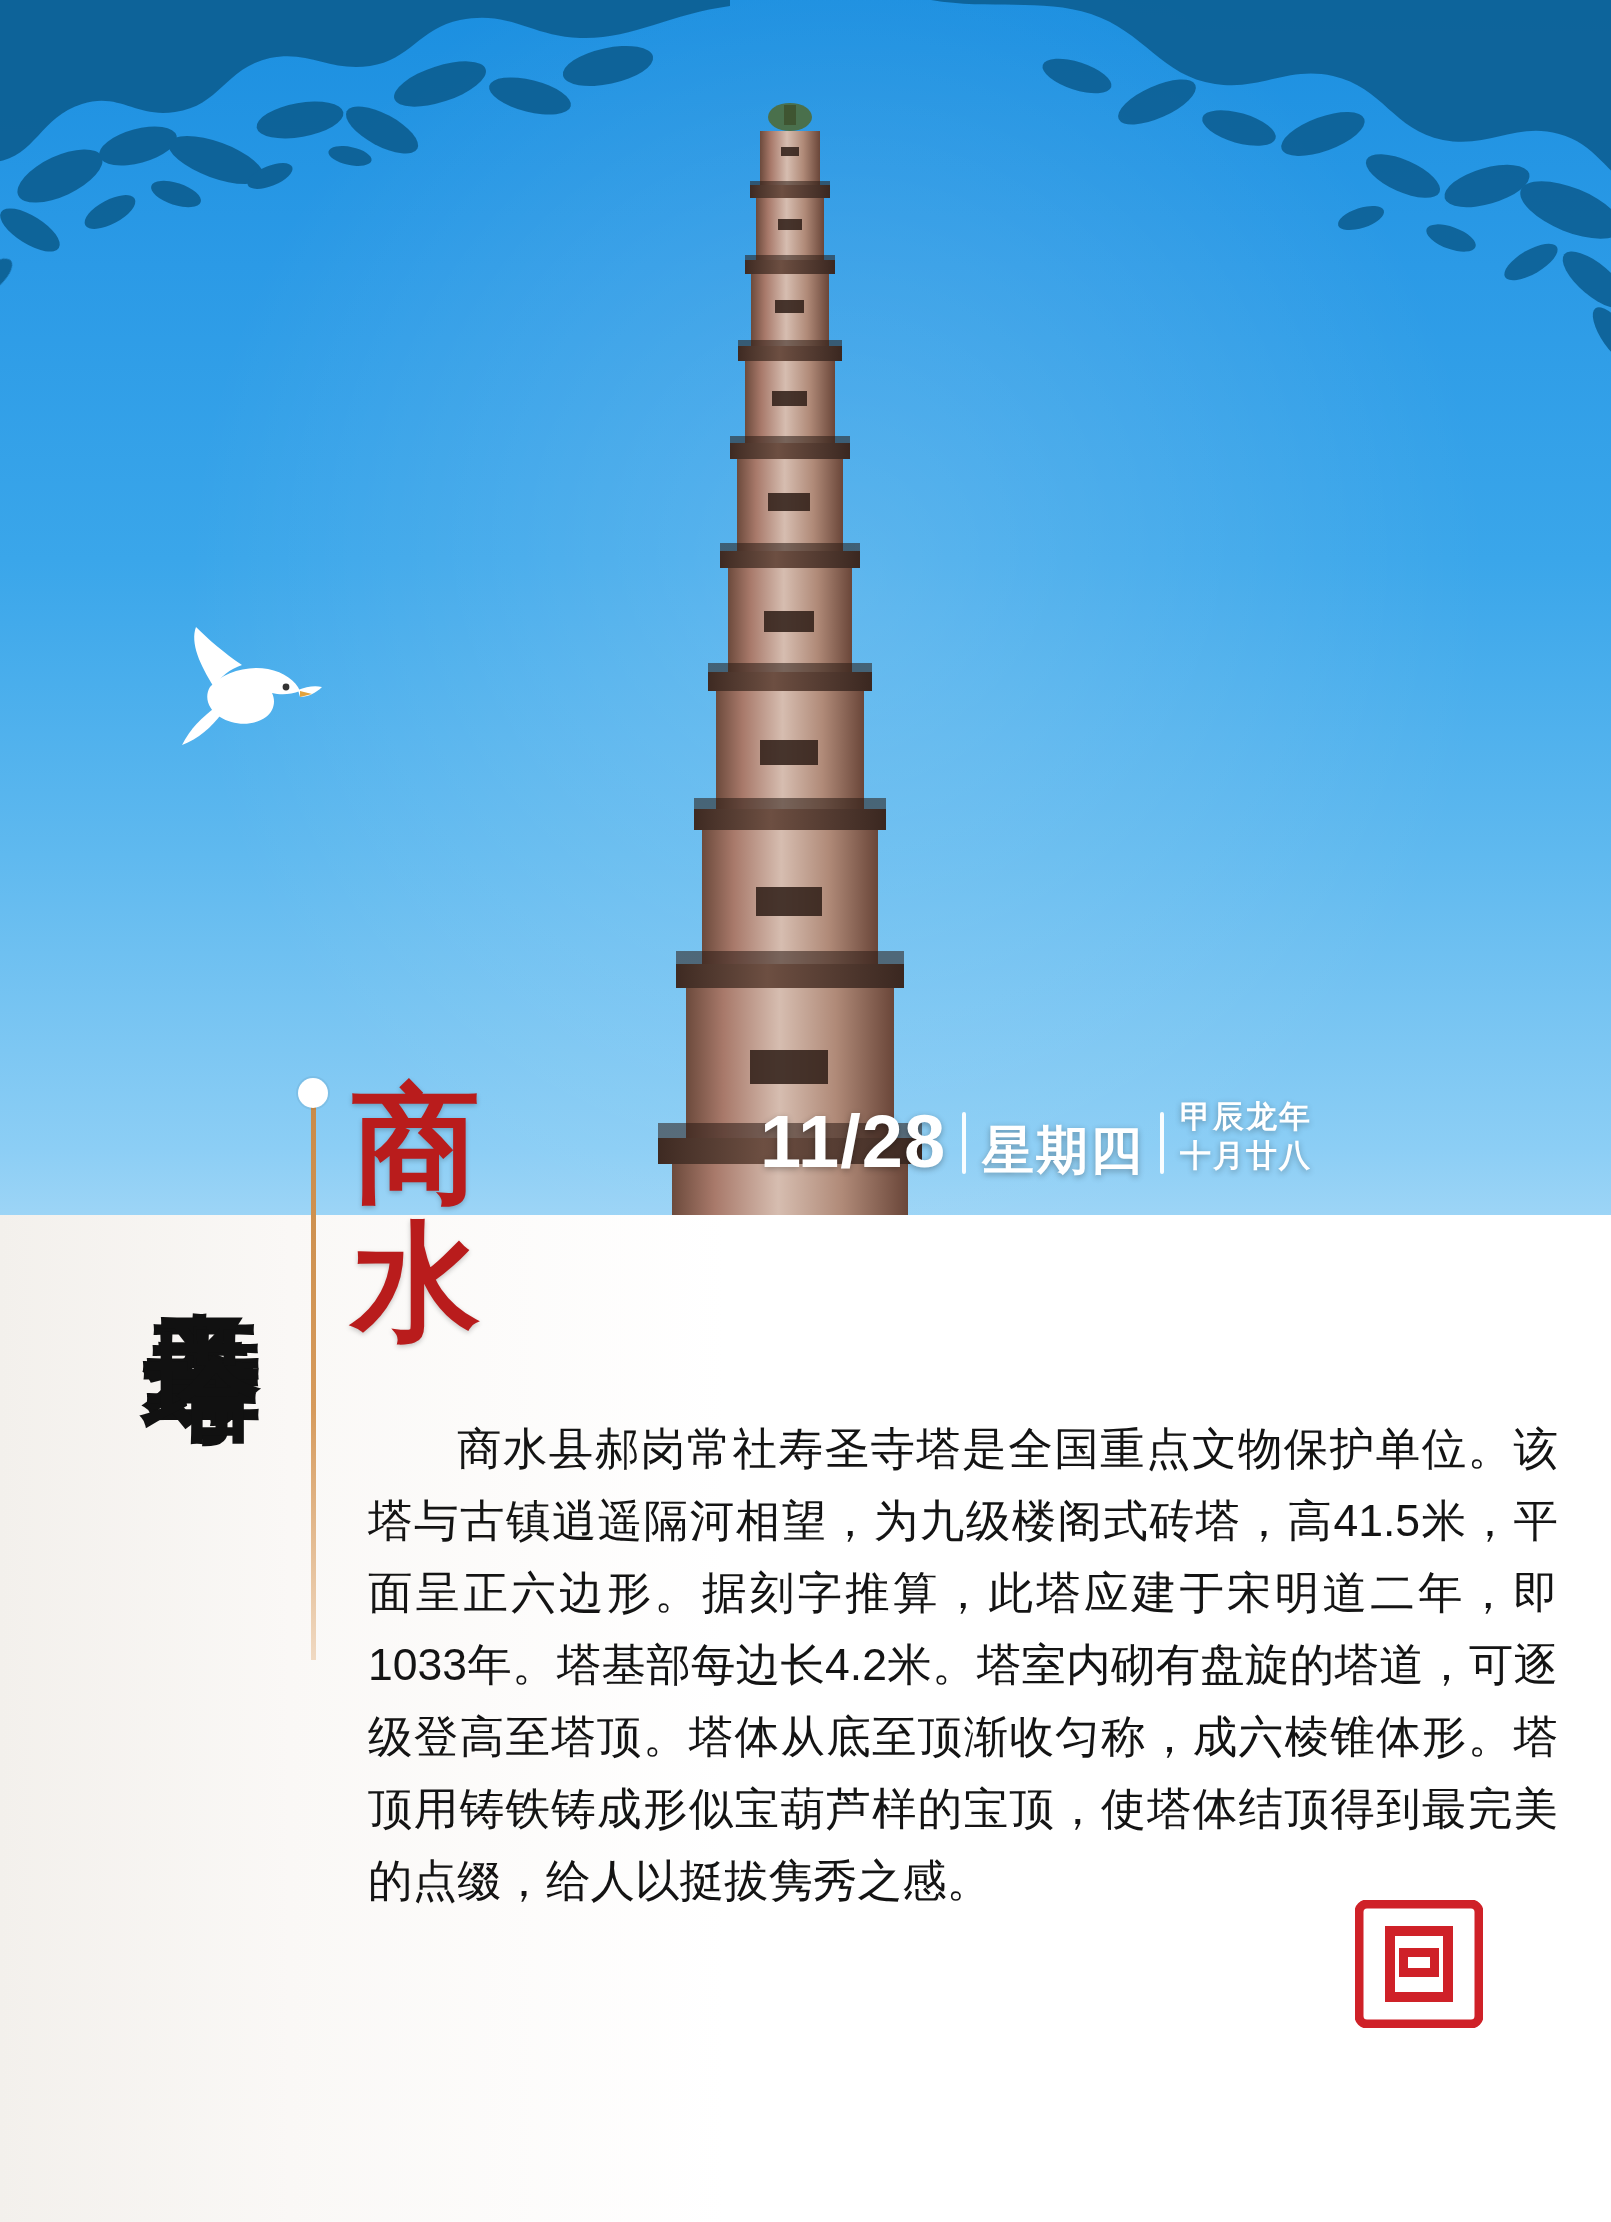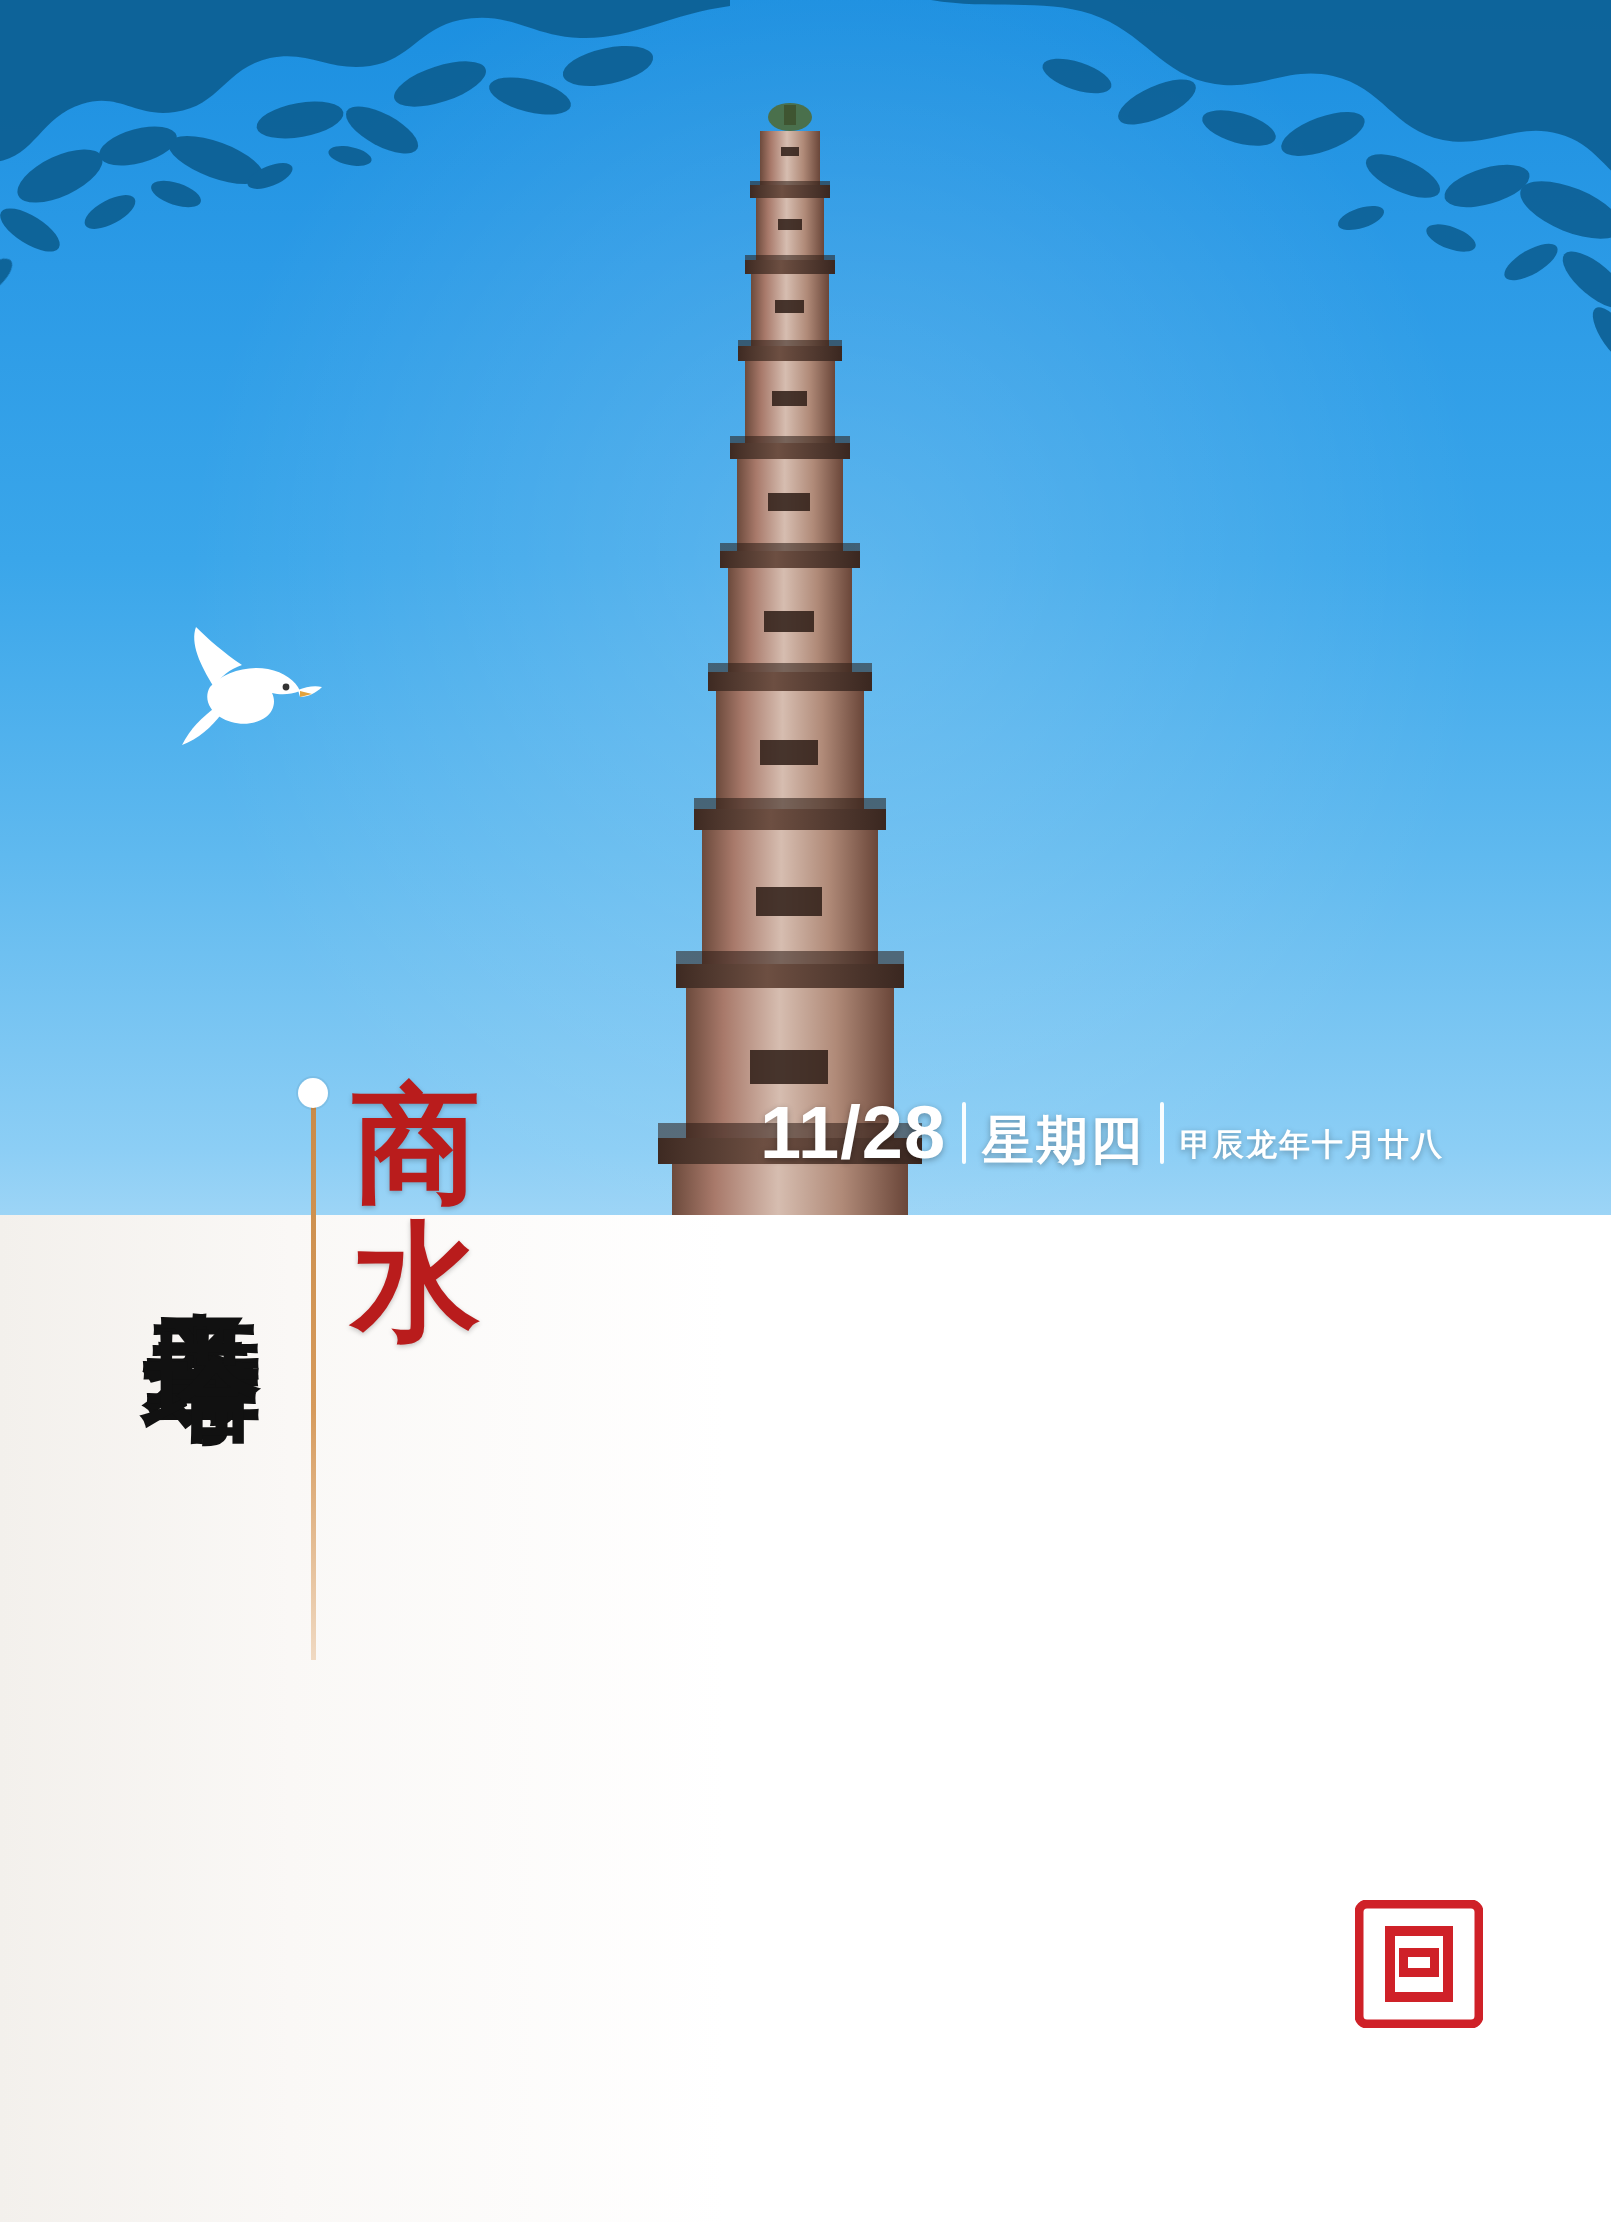--- a/index.html
+++ b/index.html
@@ -107,28 +107,27 @@
   .weekday {
     font-size: 52px;
     font-weight: 700;
     line-height: 1;
     letter-spacing: 2px;
     padding-bottom: 2px;
     text-align: center;
   }
   .lunar {
     display: flex;
-    flex-direction: row;
+    flex-direction: column;
     justify-content: flex-end;
     line-height: 1.25;
     font-size: 31px;
     font-weight: 700;
     letter-spacing: 2px;
     padding-bottom: 2px;
-    font-family: Liberation Mono, monospace;
   }
 
   
   .lower {
     position: absolute;
     left: 0;
     top: 1215px;
     width: 1611px;
     height: 1007px;
     background: linear-gradient(to right, #f3f0ec 0%, #faf8f6 18%, #ffffff 45%, #ffffff 100%);
@@ -379,20 +378,21 @@
 
   <div class="lower"></div>
 
   <div class="pin-dot"></div>
   <div class="pin-line"></div>
 
   <div class="vtitle">寿圣寺塔</div>
 
   <div class="place">商水</div>
 
+  <p class="body-text">商水县郝岗常社寿圣寺塔是全国重点文物保护单位。该塔与古镇逍遥隔河相望，为九级楼阁式砖塔，高41.5米，平面呈正六边形。据刻字推算，此塔应建于宋明道二年，即1033年。塔基部每边长4.2米。塔室内砌有盘旋的塔道，可逐级登高至塔顶。塔体从底至顶渐收匀称，成六棱锥体形。塔顶用铸铁铸成形似宝葫芦样的宝顶，使塔体结顶得到最完美的点缀，给人以挺拔隽秀之感。</p>
 
   <div class="seal">
     <svg width="128" height="128" viewBox="0 0 128 128">
       <rect x="4" y="4" width="120" height="120" rx="8" fill="none" stroke="#cf2128" stroke-width="9"></rect>
       <g fill="#cf2128">
         <rect x="30" y="26" width="68" height="10"></rect>
         <rect x="30" y="26" width="10" height="76"></rect>
         <rect x="88" y="26" width="10" height="76"></rect>
         <rect x="44" y="48" width="40" height="9"></rect>
         <rect x="44" y="68" width="40" height="9"></rect>

